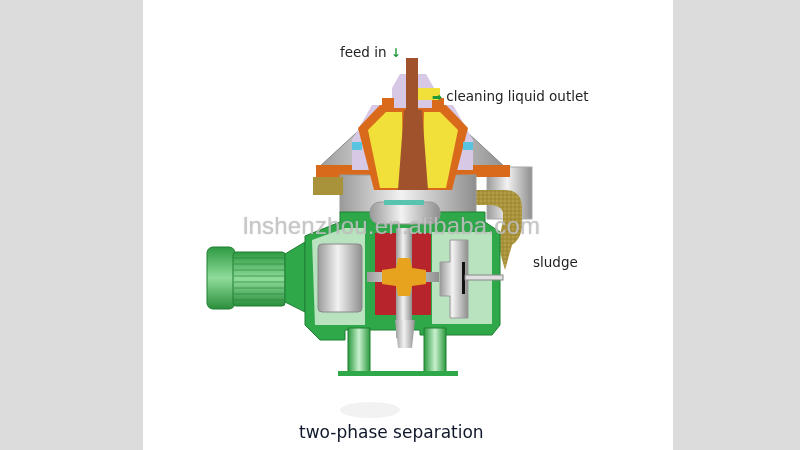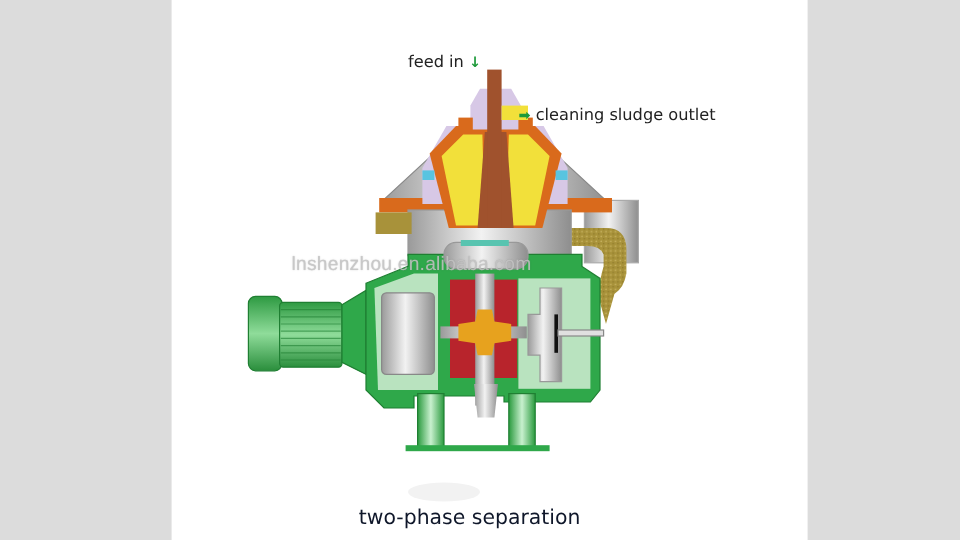--- a/index.html
+++ b/index.html
@@ -4,21 +4,21 @@
 <style>
   html, body { margin:0; padding:0; }
   body { width:800px; height:450px; background:#dcdcdc; position:relative; overflow:hidden; font-family:"DejaVu Sans", sans-serif; }
   .panel { position:absolute; left:143px; top:0; width:530px; height:450px; background:#ffffff; }
   .label { position:absolute; color:#222; font-family:"DejaVu Sans", sans-serif; font-size:13.5px; white-space:nowrap; }
   .arrow { color:#1e9a3a; font-weight:bold; font-size:12px; }
   #lbl-feed { left:340px; top:44px; }
   #lbl-clean { left:432px; top:88px; }
   #lbl-sludge { left:533px; top:253px; line-height:18px; white-space:normal; width:80px; }
   #caption { left:299px; top:422px; font-size:17px; color:#0f172a; }
-  #watermark { position:absolute; left:243px; top:212px; font-family:"Liberation Sans", sans-serif; font-size:16px; color:rgba(200,200,200,0.8); letter-spacing:0.2px; white-space:nowrap; text-shadow:0 0 1px rgba(120,120,120,0.5); }
+  #watermark { position:absolute; left:243px; top:212px; font-family:"Liberation Sans", sans-serif; font-size:24px; color:rgba(200,200,200,0.8); letter-spacing:0.2px; white-space:nowrap; text-shadow:0 0 1px rgba(120,120,120,0.5); }
   svg { position:absolute; left:0; top:0; }
 </style>
 </head>
 <body>
 
 <div class="panel"></div>
 
 <svg width="800" height="450" viewBox="0 0 800 450">
   <defs>
     <linearGradient id="steel" x1="0" x2="1">
@@ -123,19 +123,20 @@
 
 <div id="watermark">lnshenzhou.en.alibaba.com</div>
 
 <div class="label" id="lbl-feed">
   <span>feed in</span>
   <span class="arrow">↓</span>
 </div>
 
 <div class="label" id="lbl-clean">
   <span class="arrow">➡</span>
-  <span>cleaning sludge outlet</span>
+  <span>cleaning liquid outlet</span>
 </div>
 
 <div class="label" id="lbl-sludge">
+  <div>sludge</div>
 </div>
 
 <div class="label" id="caption">two-phase separation</div>
 
 </body></html>

